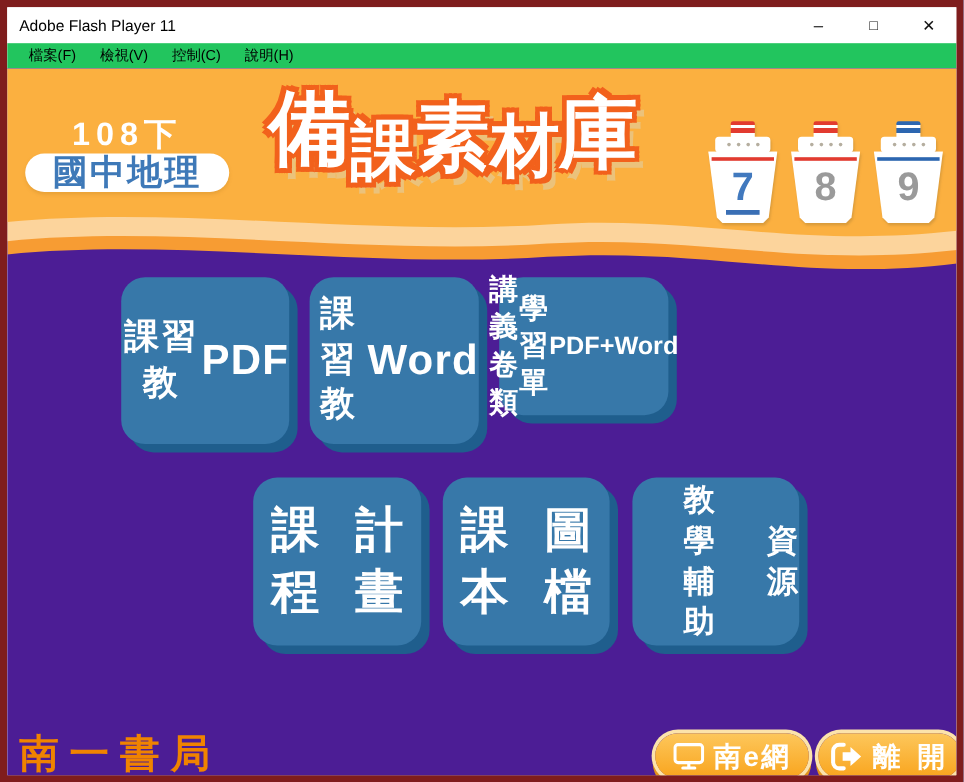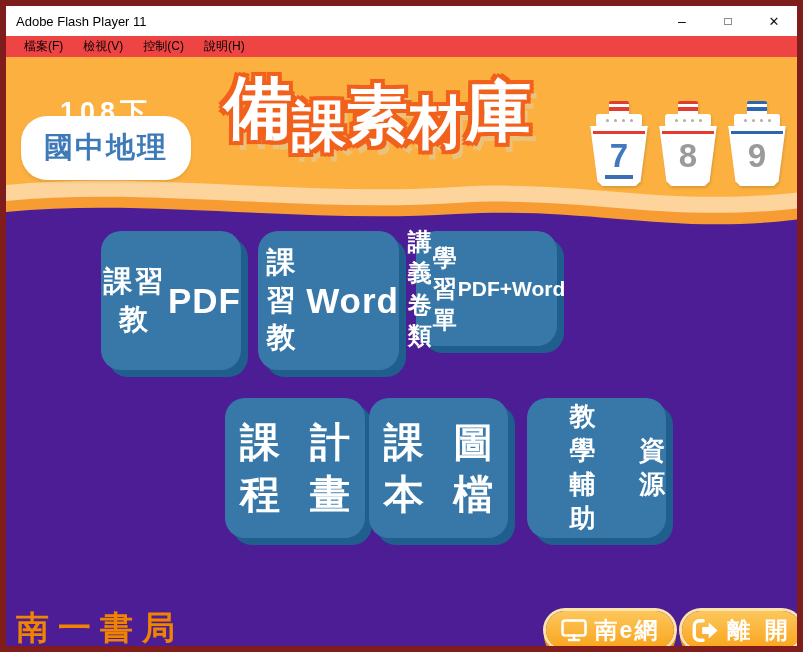--- a/index.html
+++ b/index.html
@@ -11,29 +11,29 @@
   
   .titlebar{ height:30px; display:flex; align-items:center; background:#fff; }
   .titlebar .title{ padding-left:10px; font-size:13px; color:#000; }
   .win-controls{ margin-left:auto; display:flex; height:30px; }
   .win-btn{ width:46px; height:30px; display:flex; align-items:center; justify-content:center;
             font-size:13px; color:#111; cursor:default; }
   .win-btn.min{ font-size:14px; }
   .win-btn.max{ font-size:12px; }
   .win-btn.close{ font-size:13px; }
   
-  .menubar{ height:21px; display:flex; align-items:center; background:#ef4444; padding-left:8px; }
+  .menubar{ height:21px; display:flex; align-items:center; background:#22c55e; padding-left:8px; }
   .menu-item{ font-size:12px; color:#000; padding:0 10px; }
   
   .stage{ position:relative; width:100%; height:601px; background:#4c1d95; overflow:hidden; }
   .wave-svg{ position:absolute; top:0; left:0; }
   
   .semester{ position:absolute; left:15px; top:37px; width:170px; text-align:center;
              color:#fff; font-size:27px; font-weight:bold; letter-spacing:5px; z-index:3; }
-  .subject-pill{ position:absolute; left:15px; top:59px; width:170px; height:64px; background:#fff;
+  .subject-pill{ position:absolute; left:15px; top:71px; width:170px; height:32px; background:#fff;
              border-radius:26px; display:flex; align-items:center; justify-content:center;
              color:#3e79b8; font-size:29px; font-weight:bold; letter-spacing:2px; z-index:3;
              box-shadow:0 2px 3px rgba(180,120,30,.25); }
   .main-title{ position:absolute; left:218px; top:6px; width:380px; z-index:3;
              font-size:68px; font-weight:900; color:#fff; white-space:nowrap; line-height:1.3;
              text-shadow:
                -4px -4px 0 #f2611c, 4px -4px 0 #f2611c, -4px 4px 0 #f2611c, 4px 4px 0 #f2611c,
                -4px 0 0 #f2611c, 4px 0 0 #f2611c, 0 -4px 0 #f2611c, 0 4px 0 #f2611c,
                -3px 3px 0 #f2611c, 3px -3px 0 #f2611c, 3px 3px 0 #f2611c, -3px -3px 0 #f2611c,
                7px 9px 0 rgba(233,196,130,.9); }
@@ -60,21 +60,21 @@
   .num.active{ color:#4179be; border-bottom:4px solid #3a6fb5; padding:0 5px 3px; }
   .num.inactive{ color:#9a9a9a; }
   
   .btn-blue{ position:absolute; background:#3778a9; border-radius:20px;
              box-shadow:7px 7px 0 #1f5e8d;
              display:flex; flex-direction:row; align-items:center; justify-content:center;
              color:#fff; font-weight:bold; text-align:center; cursor:pointer; z-index:2; line-height:1.3; }
   .b1{ left:95px;  top:174px; width:140px; height:139px; }
   .b2{ left:252px; top:174px; width:141px; height:139px; }
   .b3{ left:410px; top:174px; width:141px; height:115px; }
-  .b4{ left:219px; top:341px; width:140px; height:140px; }
+  .b4{ left:205px; top:341px; width:140px; height:140px; }
   .b5{ left:363px; top:341px; width:139px; height:140px; }
   .b6{ left:521px; top:341px; width:139px; height:140px; }
   .l-cjk{ font-size:29px; letter-spacing:2px; }
   .l-en{ font-size:35px; letter-spacing:1px; }
   .b3 .s1,.b3 .s2{ font-size:24px; letter-spacing:1px; }
   .b3 .s3{ font-size:21px; }
   .big-cjk{ font-size:40px; letter-spacing:11px; margin-right:-11px; }
   .b6 .l-mid{ font-size:26px; letter-spacing:1px;margin-left:40px; }
   
   .publisher{ position:absolute; left:10px; top:549px; font-size:33px; font-weight:bold;

